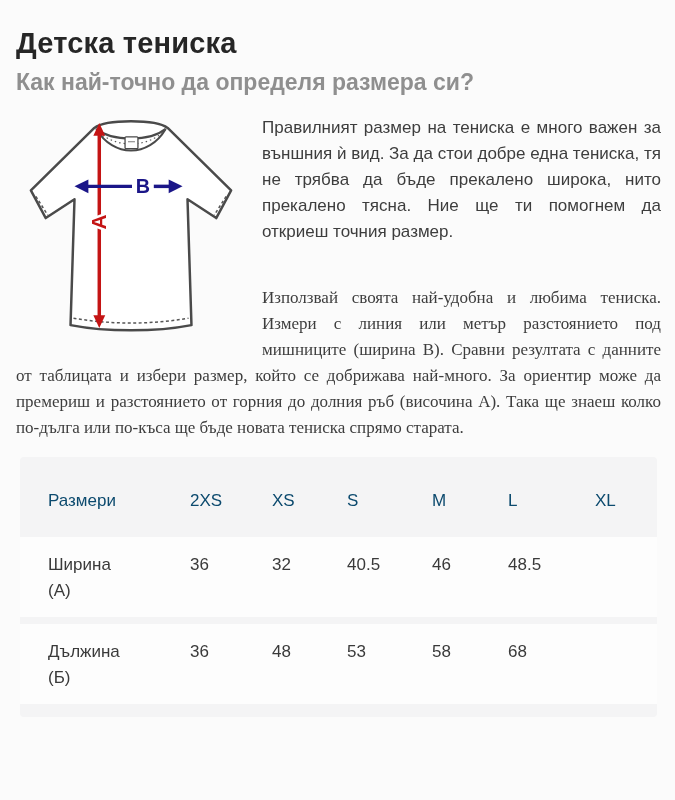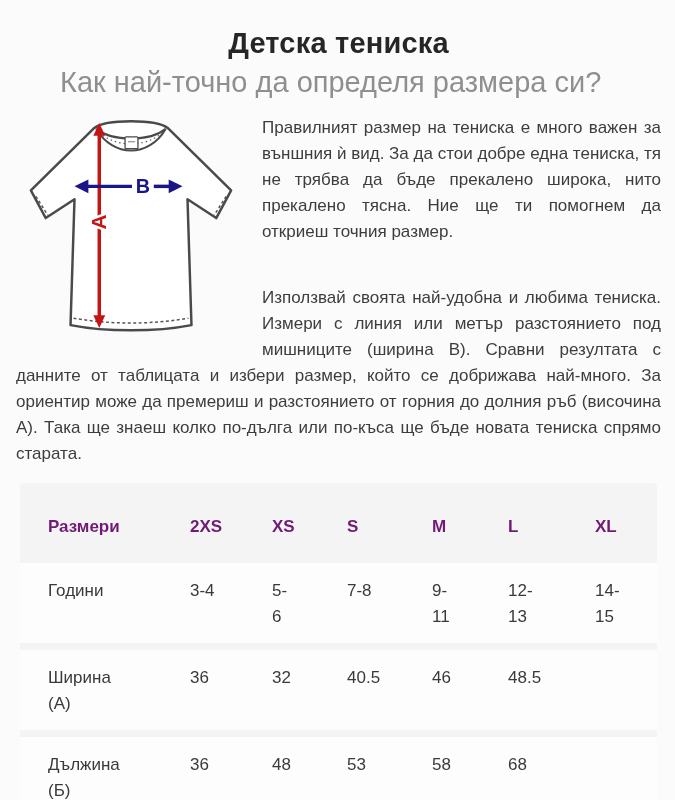--- a/index.html
+++ b/index.html
@@ -12,68 +12,66 @@
     margin: 0 auto;
   }
   .wrap { padding: 26px 14px 0 16px; }
 
   .page-title {
     font-size: 29px;
     line-height: 34px;
     font-weight: 700;
     color: #262626;
     letter-spacing: 0.2px;
-    text-align: center;
   }
   .page-subtitle {
-    font-size: 29px;
+    font-size: 23px;
     line-height: 30px;
-    font-weight: 400;
+    font-weight: 700;
     color: #8f8f8f;
     margin-top: 7px;
-    margin-left: 44px;
   }
 
   .content {
     margin-top: 18px;
     font-size: 17px;
     line-height: 26px;
     text-align: justify;
     color: #3d3d3d;
   }
   .tshirt-figure {
     float: left;
     width: 232px;
     margin: 0 14px 4px 0;
   }
   .tshirt-figure svg { display: block; width: 230px; height: 226px; }
   .content p.p1 { margin: 3px 0 40px 0; }
-  .content p.p2 { margin: 0; }
+  .content p.p2 { margin: 0; font-family: Liberation Serif, serif; }
 
   .size-card {
     clear: both;
     background: #f4f4f5;
     border-radius: 4px;
     margin: 16px 18px 12px 20px;
     padding-bottom: 6px;
     overflow: hidden;
   }
   .tgrid {
     display: grid;
     grid-template-columns: 142px 82px 75px 85px 76px 87px 1fr;
     padding-left: 28px;
     padding-right: 8px;
     font-size: 17px;
     line-height: 26px;
   }
   .thead {
     padding-top: 31px;
     padding-bottom: 23px;
-    font-weight: 700;
-    color: #701a75;
+    font-weight: 400;
+    color: #0c4a6e;
   }
   .trow {
     background: #fdfdfd;
     margin-bottom: 7px;
     padding-top: 15px;
     padding-bottom: 13px;
     min-height: 80px;
     color: #3a3a3a;
   }
   .tcell { white-space: pre-line; }
@@ -127,33 +125,20 @@
   <div class="tgrid thead">
     <div class="tcell">Размери</div>
     <div class="tcell">2XS</div>
     <div class="tcell">XS</div>
     <div class="tcell">S</div>
     <div class="tcell">M</div>
     <div class="tcell">L</div>
     <div class="tcell">XL</div>
   </div>
 
-  <div class="tgrid trow">
-    <div class="tcell">Години</div>
-    <div class="tcell">3-4</div>
-    <div class="tcell">5-
-6</div>
-    <div class="tcell">7-8</div>
-    <div class="tcell">9-
-11</div>
-    <div class="tcell">12-
-13</div>
-    <div class="tcell">14-
-15</div>
-  </div>
 
   <div class="tgrid trow">
     <div class="tcell">Ширина
 (А)</div>
     <div class="tcell">36</div>
     <div class="tcell">32</div>
     <div class="tcell">40.5</div>
     <div class="tcell">46</div>
     <div class="tcell">48.5</div>
   </div>

